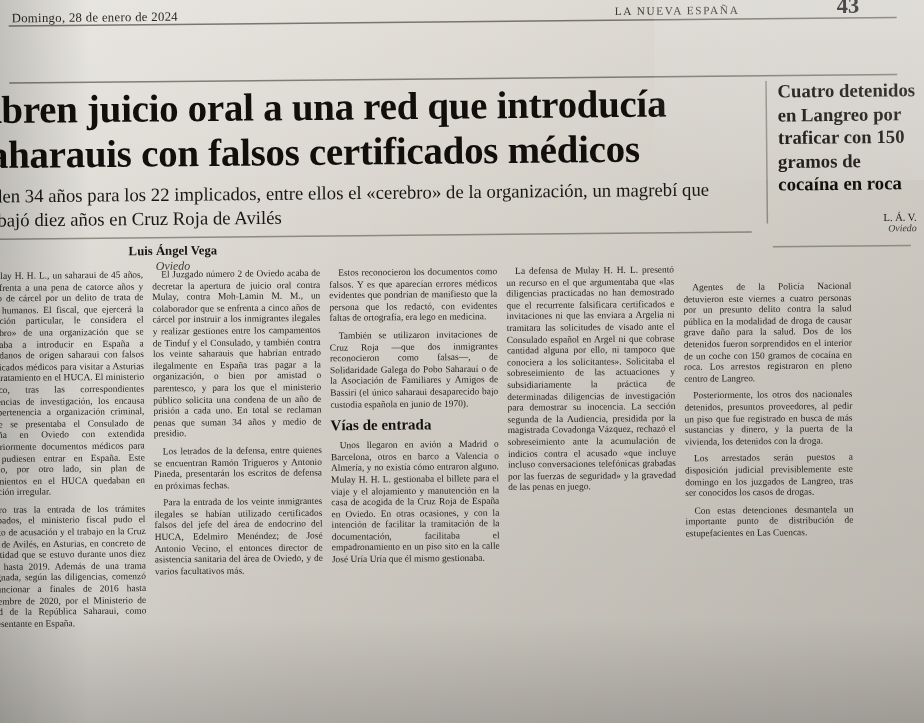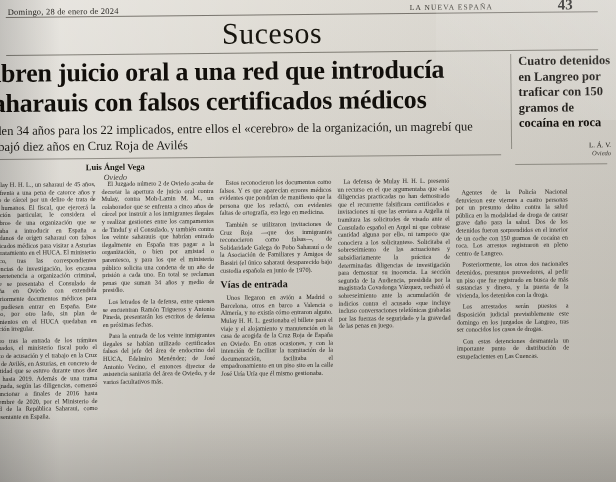--- a/index.html
+++ b/index.html
@@ -256,21 +256,20 @@
 <div class="page">
   <div class="sheet">
 
     <div class="masthead">
       <div class="mast-date">Domingo, 28 de enero de 2024</div>
       <div class="mast-paper">LA NUEVA ESPAÑA</div>
       <div class="mast-page">43</div>
     </div>
     <div class="rule-top"></div>
 
-    <div class="section-title">Sucesos</div>
     <div class="rule-under-section"></div>
 
     <div class="headline">
       <span class="l1">Abren juicio oral a una red que introducía</span>
       <span class="l2">saharauis con falsos certificados médicos</span>
     </div>
 
     <div class="subhead">Piden 34 años para los 22 implicados, entre ellos el «cerebro» de la organización, un magrebí que trabajó diez años en Cruz Roja de Avilés</div>
     <div class="rule-under-sub"></div>
 

